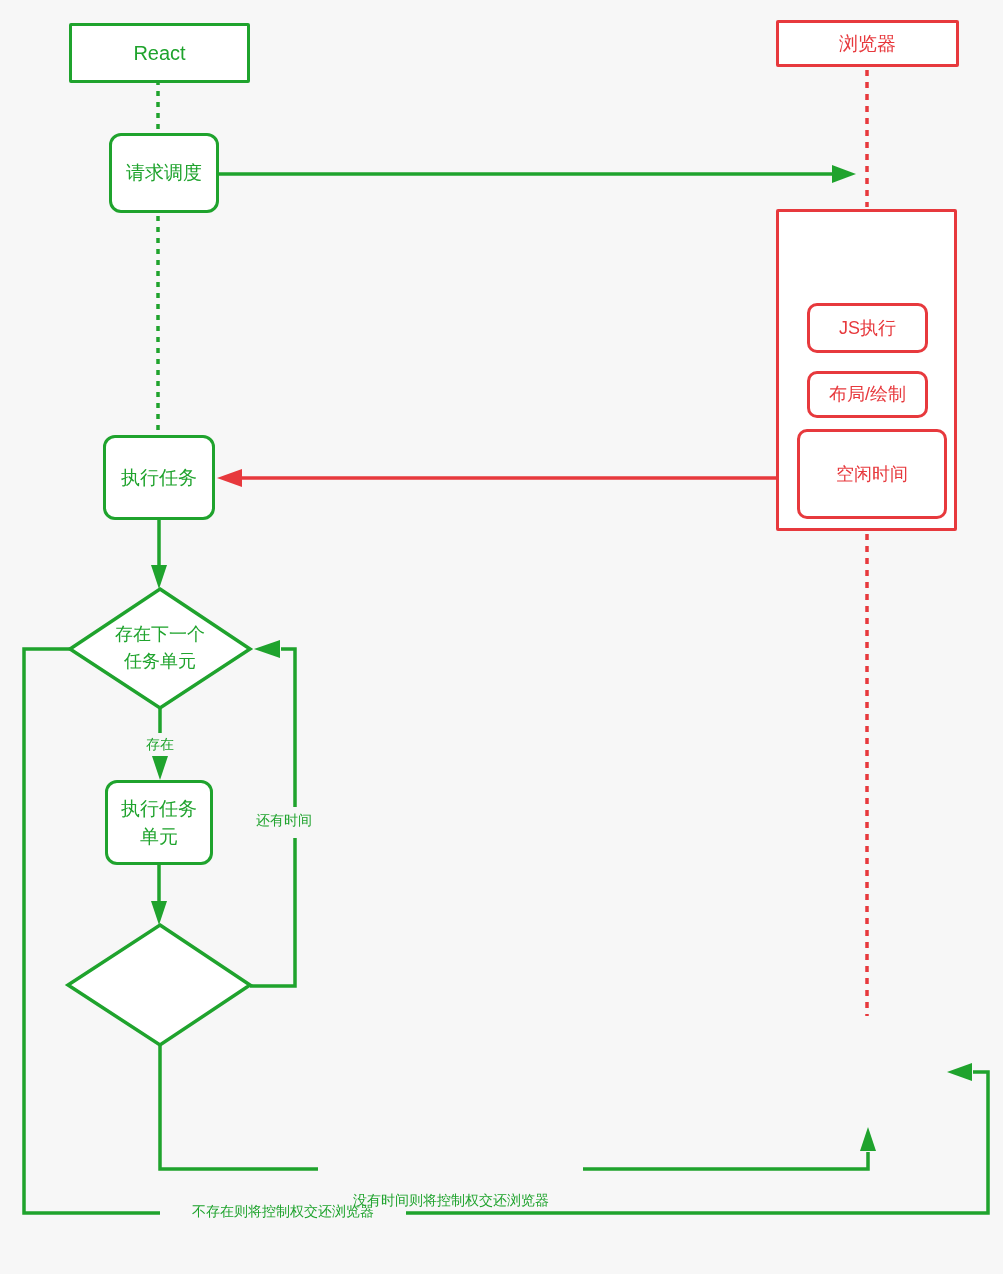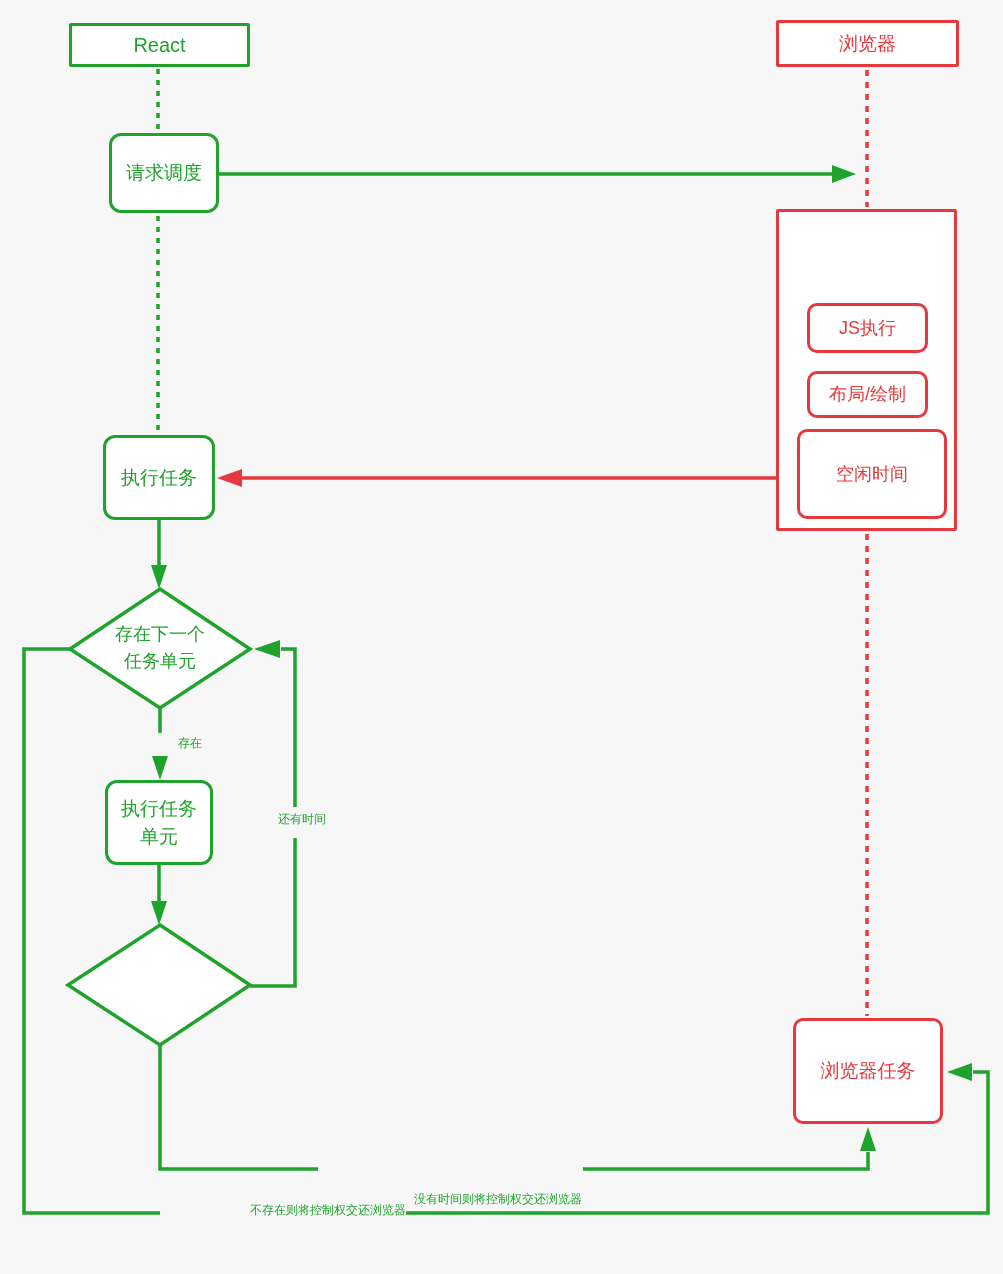--- a/index.html
+++ b/index.html
@@ -32,22 +32,22 @@
     background:var(--boxfill);text-align:center;line-height:1.45;
   }
   .gbox{border:3px solid var(--green);color:var(--green);}
   .rbox{border:3px solid var(--red);color:var(--red);}
   .rounded{border-radius:12px;}
   .rounded-sm{border-radius:10px;}
   .sharp{border-radius:2px;}
   .frame{background:var(--boxfill);}
 
   .lbl{
-    position:absolute;text-align:right;
-    color:var(--green);font-size:12px;line-height:1.2;white-space:nowrap;
+    position:absolute;text-align:center;
+    color:var(--green);font-size:14px;line-height:1.2;white-space:nowrap;
   }
   .dlbl{
     position:absolute;text-align:center;
     color:var(--green);font-size:18px;line-height:1.5;
   }
   .fs20{font-size:20px;}
   .fs19{font-size:19px;}
   .fs18{font-size:18px;}
 </style>
 </head>
@@ -83,21 +83,21 @@
     <path class="gline" d="M160 1045 V1169 H318 M583 1169 H868 V1152"></path>
     <polygon class="gfill" points="868,1127 860,1151 876,1151"></polygon>
 
     <path class="gline" d="M70 649 H24 V1213 H160 M406 1213 H988 V1072 H973"></path>
     <polygon class="gfill" points="947,1072 972,1063 972,1081"></polygon>
 
     <polygon class="diamond" points="160,589 250,649 160,708 70,649"></polygon>
     <polygon class="diamond" points="160,925 250,985 160,1045 68,985"></polygon>
   </svg>
 
-  <div class="box gbox sharp fs20" style="left:69px;top:23px;width:181px;height:44px;">
+  <div class="box gbox sharp fs20" style="left:69px;top:23px;width:181px;height:60px;">
     <span>React</span>
   </div>
   <div class="box rbox sharp fs19" style="left:776px;top:20px;width:183px;height:47px;">
     <span>浏览器</span>
   </div>
 
   <div class="box gbox rounded fs19" style="left:109px;top:133px;width:110px;height:80px;">
     <span>请求调度</span>
   </div>
   <div class="box gbox rounded fs19" style="left:103px;top:435px;width:112px;height:85px;">
@@ -112,23 +112,20 @@
   <div class="box rbox rounded-sm fs18" style="left:807px;top:303px;width:121px;height:50px;">
     <span>JS执行</span>
   </div>
   <div class="box rbox rounded-sm fs18" style="left:807px;top:371px;width:121px;height:47px;border-radius:10px;">
     <span>布局/绘制</span>
   </div>
   <div class="box rbox rounded-sm fs18" style="left:797px;top:429px;width:150px;height:90px;">
     <span>空闲时间</span>
   </div>
 
-  <div class="box rbox rounded-sm fs19" style="left:793px;top:1018px;width:150px;height:106px;">
-    <span>浏览器任务</span>
-  </div>
 
   <div class="dlbl" style="left:85px;top:621px;width:150px;">
     <div>存在下一个</div>
     <div>任务单元</div>
   </div>
 
   <div class="lbl" style="left:118px;top:736px;width:84px;">存在</div>
   <div class="lbl" style="left:242px;top:812px;width:84px;">还有时间</div>
   <div class="lbl" style="left:320px;top:1192px;width:262px;">没有时间则将控制权交还浏览器</div>
   <div class="lbl" style="left:160px;top:1203px;width:246px;">不存在则将控制权交还浏览器</div>

